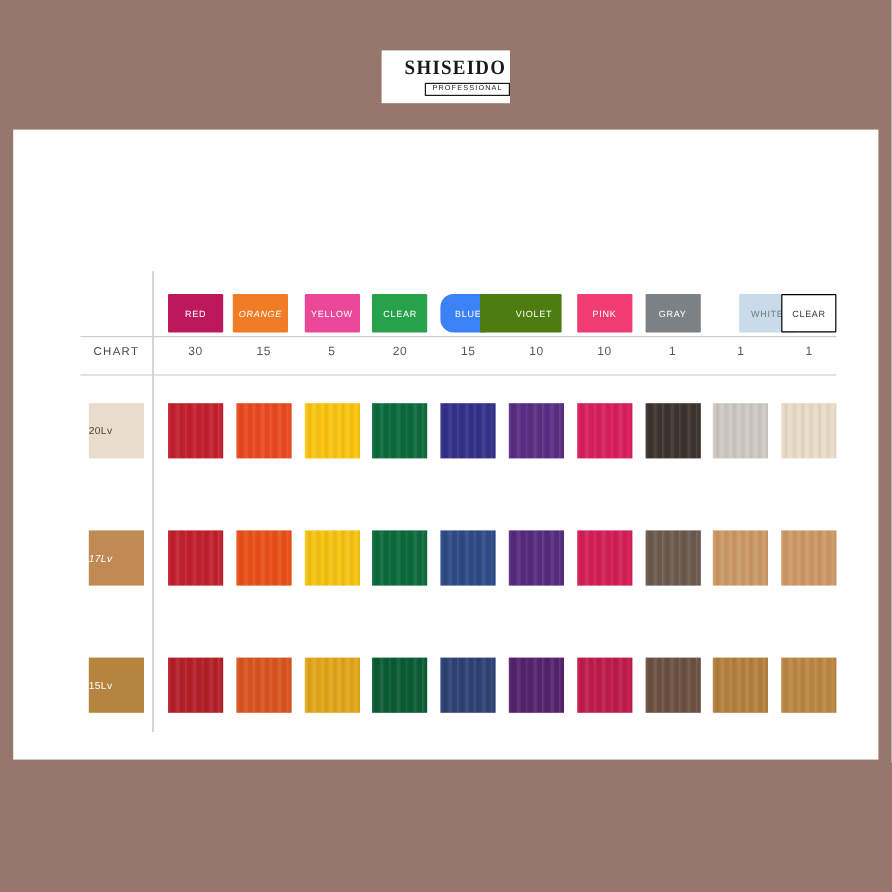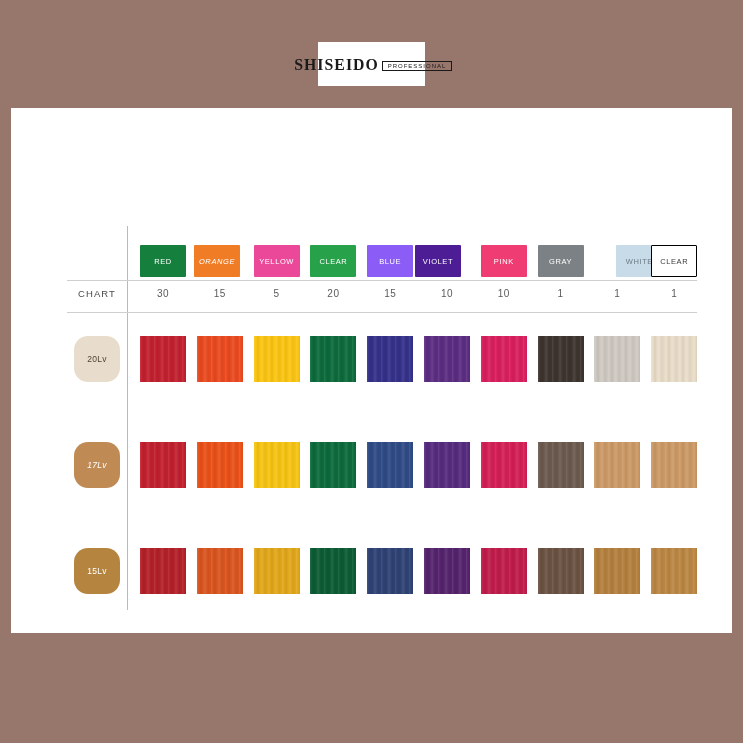--- a/index.html
+++ b/index.html
@@ -15,22 +15,22 @@
     position: relative;
   }
   .logo-box {
     position: absolute;
     left: 318px;
     top: 42px;
     width: 107px;
     height: 44px;
     background: #ffffff;
     display: flex;
-    flex-direction: row;
-    align-items: center;
+    flex-direction: column;
+    align-items: flex-end;
     justify-content: center;
   }
   .logo-word {
     font-family: "Liberation Serif", serif;
     font-size: 17px;
     font-weight: 700;
     letter-spacing: 1.1px;
     color: #1a1a1a;
     line-height: 1;
     font-stretch: condensed;
@@ -155,22 +155,20 @@
         rgba(0,0,0,0.05) 11px,
         rgba(255,255,255,0.00) 14px);
   }
   .row-label {
     position: absolute;
     width: 46px;
     height: 46px;
     overflow: hidden;
     display: flex;
     align-items: center;
-    justify-content: center;
-    border-radius: 14px;
   }
   .row-label .lbl {
     position: relative;
     z-index: 2;
     font-size: 8.5px;
     color: #4f4339;
     letter-spacing: 0.3px;
   }
   .row-label.dark .lbl { color: #ffffff; }
 </style>
@@ -183,41 +181,41 @@
 </div>
 
 <div class="card">
 
   <div class="grid">
     <div class="vline"></div>
     <div class="hline top"></div>
     <div class="hline bottom"></div>
     <div class="power-label">CHART</div>
     <div id="dyn">
-        <div class="head-cell" style="left: 129px; background: #15803d;">
+        <div class="head-cell" style="left: 129px; background: #be185d;">
           <span style="color: rgb(255, 255, 255);">RED</span>
         </div>
         <div class="power-val" style="left: 129px;">30</div>
         <div class="head-cell" style="left: 183px; background: rgb(240, 125, 38); font-style: italic;">
           <span style="color: rgb(255, 255, 255);">ORANGE</span>
         </div>
         <div class="power-val" style="left: 185.8px;">15</div>
         <div class="head-cell" style="left: 242.6px; background: #ec4899;">
           <span style="color: rgb(255, 255, 255);">YELLOW</span>
         </div>
         <div class="power-val" style="left: 242.6px;">5</div>
         <div class="head-cell" style="left: 299.4px; background: rgb(39, 162, 74);">
           <span style="color: rgb(255, 255, 255);">CLEAR</span>
         </div>
         <div class="power-val" style="left: 299.4px;">20</div>
-        <div class="head-cell" style="left: 356.2px; background: #8b5cf6;">
+        <div class="head-cell" style="left: 356.2px; background: #3b82f6; border-radius: 11px;">
           <span style="color: rgb(255, 255, 255);">BLUE</span>
         </div>
         <div class="power-val" style="left: 356.2px;">15</div>
-        <div class="head-cell" style="left: 404px; background: #4c1d95;">
+        <div class="head-cell" style="left: 389px; background: #4d7c0f; padding-left: 22px;">
           <span style="color: rgb(255, 255, 255);">VIOLET</span>
         </div>
         <div class="power-val" style="left: 413px;">10</div>
         <div class="head-cell" style="left: 469.8px; background: rgb(239, 61, 115);">
           <span style="color: rgb(255, 255, 255);">PINK</span>
         </div>
         <div class="power-val" style="left: 469.8px;">10</div>
         <div class="head-cell" style="left: 526.6px; background: rgb(123, 129, 132);">
           <span style="color: rgb(255, 255, 255);">GRAY</span>
         </div>

